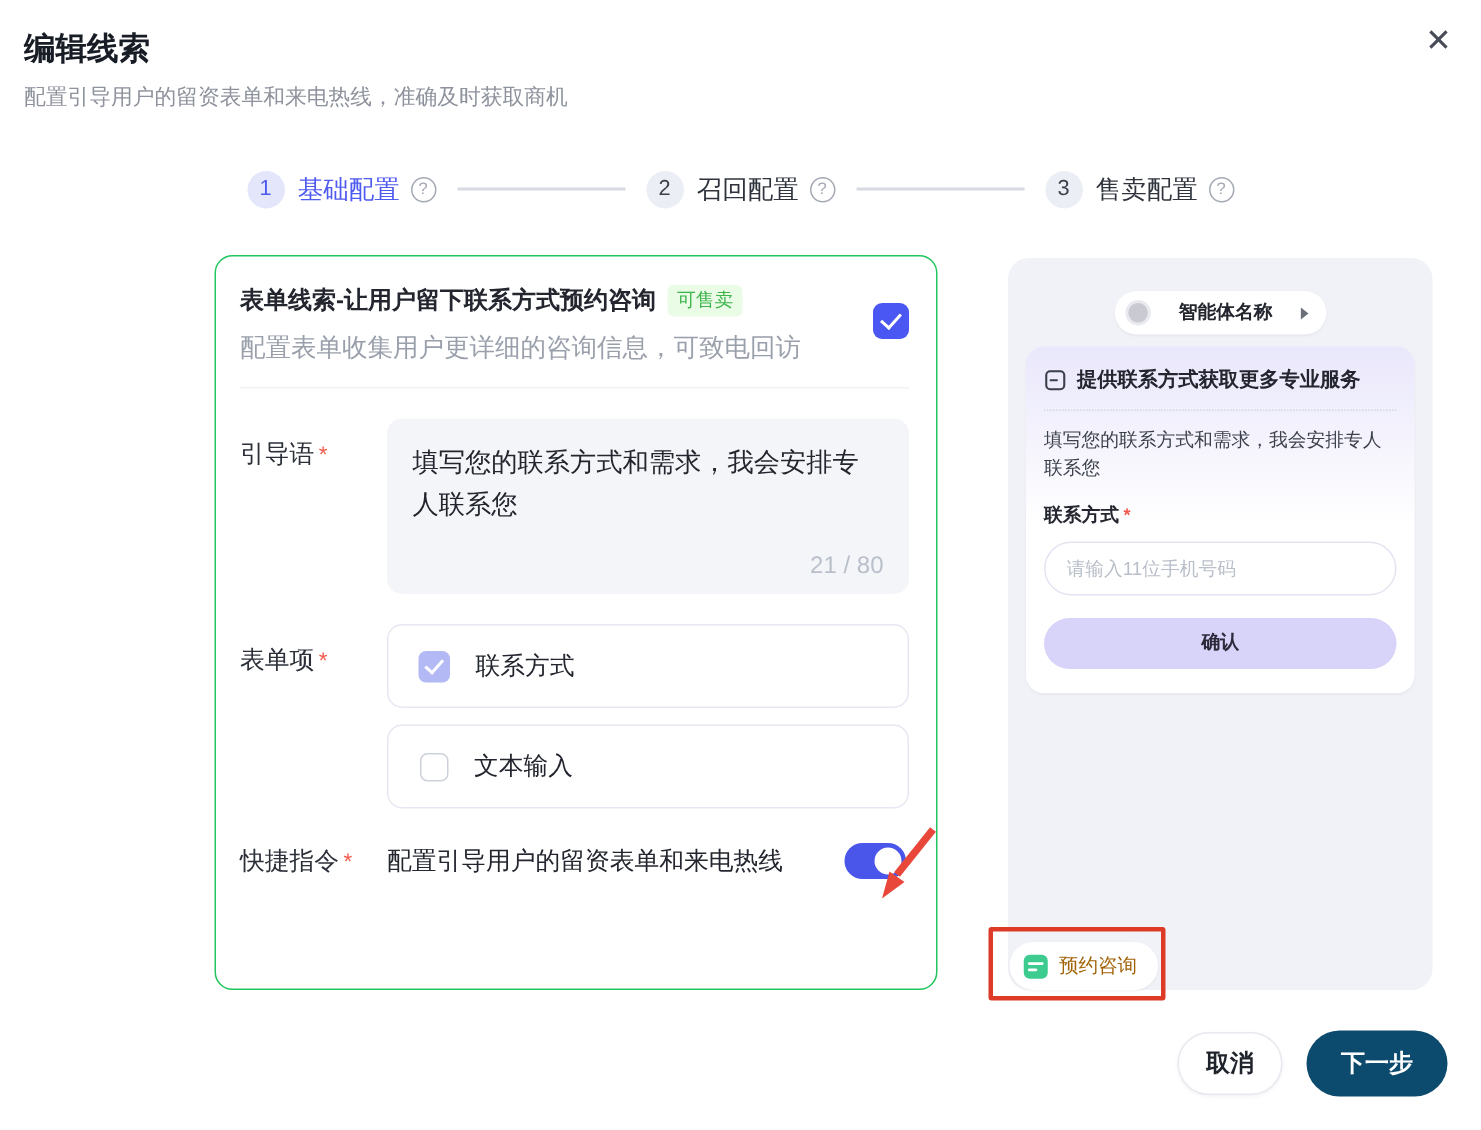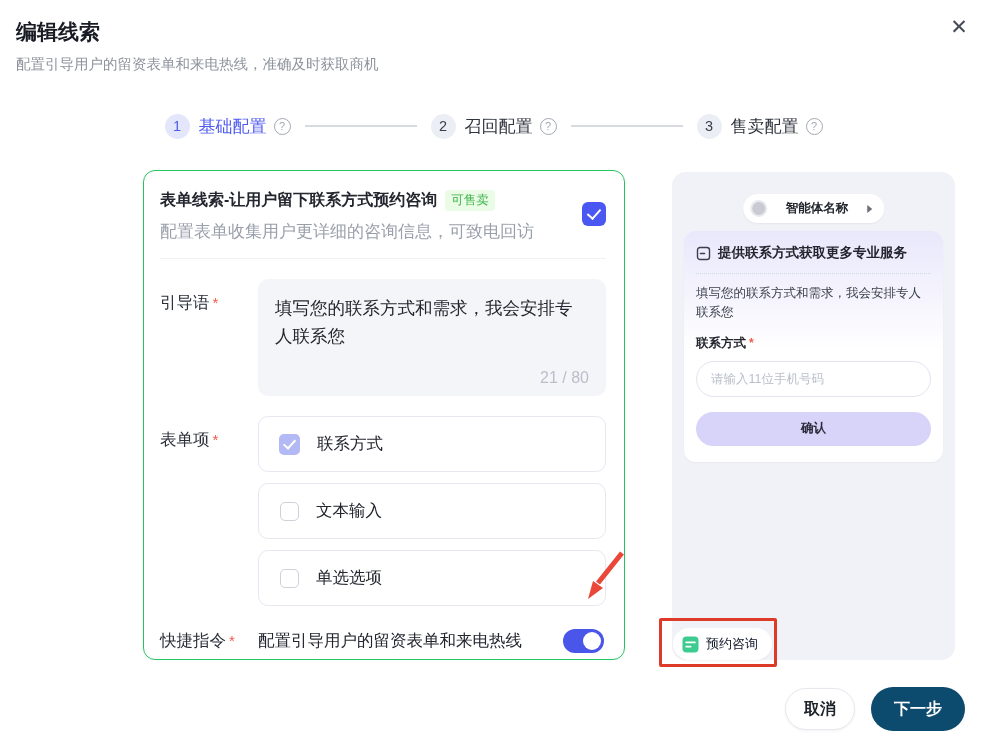--- a/index.html
+++ b/index.html
@@ -79,21 +79,21 @@
   .pc-field-label { margin-top:13px; font-size:12.5px; font-weight:700; color:#23262e; }
   .pc-field-label .star { font-size:12px; }
   .pc-input { margin-top:9px; width:100%; height:36px; border:1px solid #e2e5f1; border-radius:18px; padding:0 14px;
               font-size:12.5px; color:#6d28d9; background:#fff; outline:none; font-family:inherit; }
   .pc-input::placeholder { color:#b9bfc9; }
   .pc-confirm { margin-top:15px; width:100%; height:34px; border:none; border-radius:17px; background:#d8d3f8;
                 font-size:12.5px; font-weight:700; color:#2c2a3a; cursor:pointer; font-family:inherit; }
 
   .quick-pill { position:absolute; left:673px; top:628px; height:32px; background:#fff; border-radius:16px;
                 display:flex; align-items:center; gap:7px; padding:0 14px 0 9px; box-shadow:0 1px 2px rgba(20,22,40,.05); cursor:pointer; }
-  .qp-label { font-size:13px; color:#0f172a; }
+  .qp-label { font-size:13px; color:#a16207; }
   .anno-rect { position:absolute; left:659px; top:618px; width:118px; height:49px; border:3px solid #dd3a28; border-radius:2px; pointer-events:none; }
 
   
   .btn-cancel { position:absolute; left:785px; top:688px; width:70px; height:42px; border-radius:21px; background:#fff;
                 border:1px solid #e7e9ef; font-size:16px; font-weight:700; color:#1f232b; cursor:pointer;
                 box-shadow:0 1px 3px rgba(20,22,40,.06); font-family:inherit; }
   .btn-next { position:absolute; left:871px; top:687px; width:94px; height:44px; border-radius:22px; background:#0c4a6e;
               border:none; font-size:16px; font-weight:700; color:#fff; cursor:pointer; font-family:inherit; }
 </style>
 </head>
@@ -150,24 +150,20 @@
       </div>
       <div class="items-col">
         <div class="item-box">
           <span class="cb-on"></span>
           <span class="item-label">联系方式</span>
         </div>
         <div class="item-box">
           <span class="cb-off"></span>
           <span class="item-label">文本输入</span>
         </div>
-        <div class="item-box">
-          <span class="cb-off"></span>
-          <span class="item-label">单选选项</span>
-        </div>
       </div>
     </div>
 
     <div class="frow shortcut-row">
       <div class="flabel">
         <span>快捷指令</span><span class="star">*</span>
       </div>
       <div class="shortcut-desc">配置引导用户的留资表单和来电热线</div>
       <div class="toggle"></div>
     </div>

